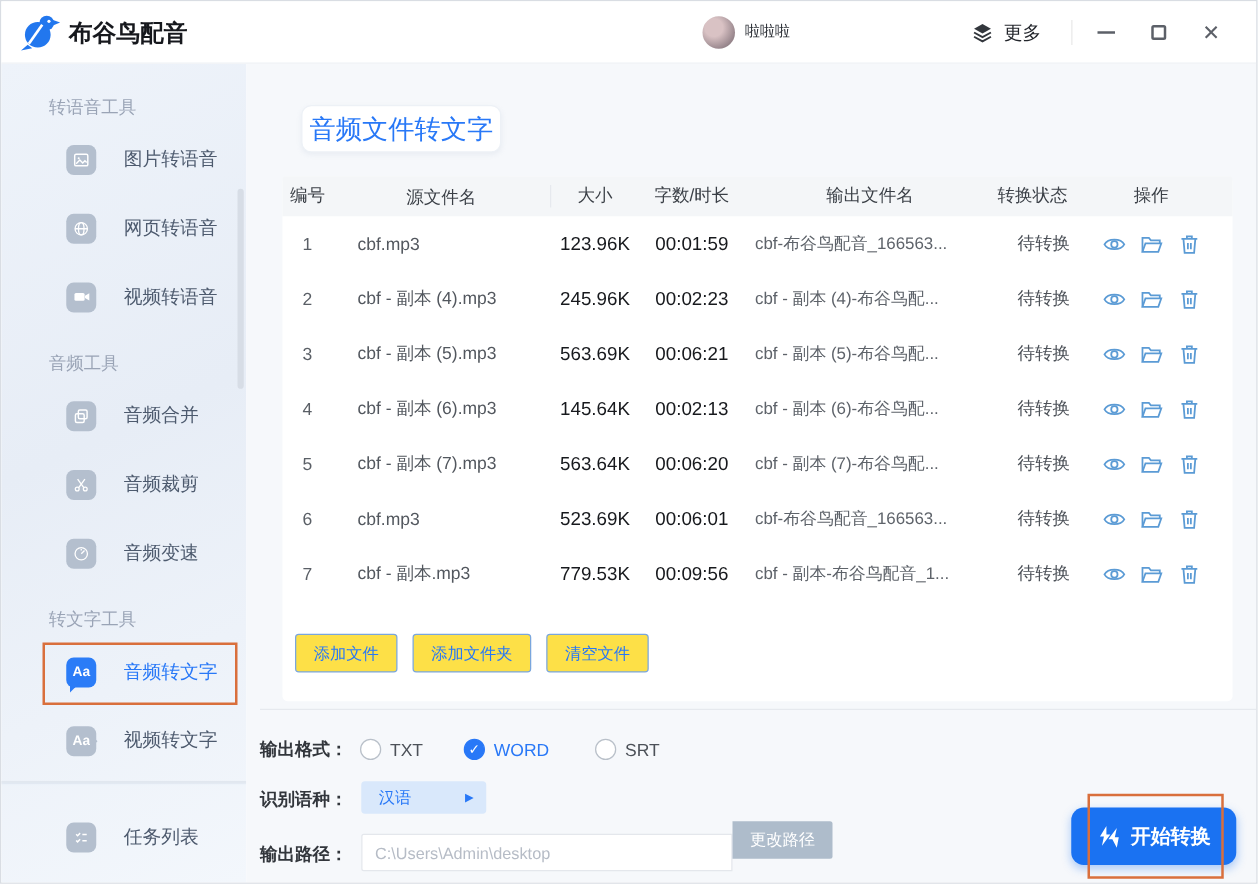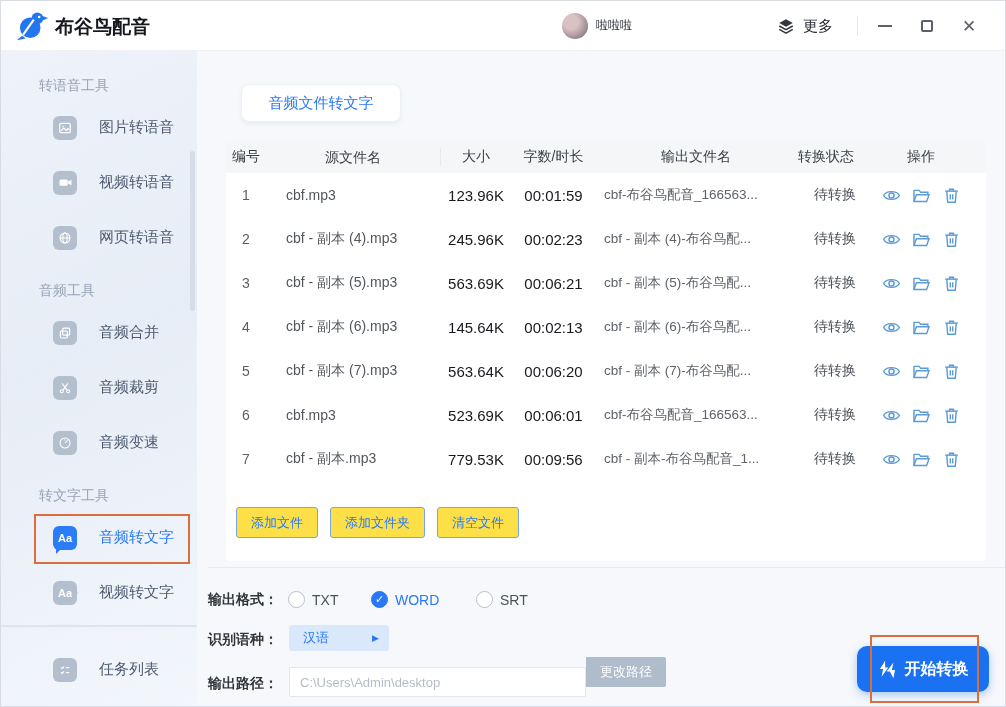--- a/index.html
+++ b/index.html
@@ -40,21 +40,21 @@
                    border:4px solid transparent; border-top-color:#2b7cf7; border-left-color:#2b7cf7; }
   .camtag::after { content:""; position:absolute; right:-7px; top:6px;
                    border:6px solid transparent; border-left:6px solid #b4bfce; }
   .side-divider { height:1px; background:#dde3ec; box-shadow:0 1px 1px rgba(180,195,215,.35); margin-top:5px; }
   .task-item { margin-top:16px; }
   .side-scroll { position:absolute; right:2px; top:100px; width:5px; height:160px; border-radius:3px; background:#d7dde6; }
   
   .main { position:absolute; top:50px; left:196px; right:0; bottom:0; background:#f6f8fb; }
   .tab { position:absolute; left:44px; top:33px; width:160px; height:38px; background:#fff;
          border:1px solid #edf1f6; border-radius:8px; display:flex; align-items:center; justify-content:center;
-         font-size:15px; color:#2878f7; box-shadow:0 2px 4px rgba(150,165,190,.12); }
+         font-size:21px; color:#2878f7; box-shadow:0 2px 4px rgba(150,165,190,.12); }
   .card { position:absolute; left:29px; top:90px; width:760px; height:420px; background:#fff; border-radius:4px; }
   .trow { display:grid; grid-template-columns:40px 175px 70px 85px 200px 60px 130px; align-items:center; height:44px; }
   .thead { height:32px; background:#f4f6f8; border-radius:3px 3px 0 0; }
   .th { font-size:14px; color:#3a3f46; text-align:center; }
   .th.src { border-right:1px solid #e6e9ee; height:18px; line-height:18px; }
   .c-id { text-align:center; font-size:14px; color:#5a5f66; }
   .c-src { padding-left:20px; font-size:14px; color:#52575e; }
   .c-size,.c-dur { text-align:center; font-size:15px; color:#17191d; }
   .c-out { padding-left:8px; font-size:13.5px; color:#5e636a; white-space:nowrap; overflow:hidden; }
   .c-status { text-align:right; font-size:14px; color:#4c5158; }
@@ -131,37 +131,37 @@
         <rect x="3" y="4" width="18" height="16" rx="2"></rect>
           <circle cx="8.5" cy="9.5" r="1.4" fill="#fff" stroke="none"></circle>
         <path d="M5 17 l5-5 4 4 3-3 2.5 2.5"></path>
       </svg>
     </div>
     <span class="txt">图片转语音</span>
   </div>
 
   <div class="side-item">
     <div class="icon-box">
-      <svg width="15" height="15" viewBox="0 0 24 24">
-        <rect x="2.5" y="7" width="13" height="10" rx="2" fill="#fff"></rect>
-        <path d="M16 10.5 L21.5 7.5 V16.5 L16 13.5 Z" fill="#fff"></path>
-      </svg>
-    </div>
-    <span class="txt">视频转语音</span>
-  </div>
-
-  <div class="side-item">
-    <div class="icon-box">
       <svg width="14" height="14" viewBox="0 0 24 24" fill="none" stroke="#fff" stroke-width="1.8">
         <circle cx="12" cy="12" r="8.5"></circle>
           <ellipse cx="12" cy="12" rx="3.8" ry="8.5"></ellipse>
           <line x1="3.5" y1="12" x2="20.5" y2="12"></line>
       </svg>
     </div>
     <span class="txt">网页转语音</span>
+  </div>
+
+  <div class="side-item">
+    <div class="icon-box">
+      <svg width="15" height="15" viewBox="0 0 24 24">
+        <rect x="2.5" y="7" width="13" height="10" rx="2" fill="#fff"></rect>
+        <path d="M16 10.5 L21.5 7.5 V16.5 L16 13.5 Z" fill="#fff"></path>
+      </svg>
+    </div>
+    <span class="txt">视频转语音</span>
   </div>
 
   <div class="side-section-label">音频工具</div>
 
   <div class="side-item">
     <div class="icon-box">
       <svg width="14" height="14" viewBox="0 0 24 24" fill="none" stroke="#fff" stroke-width="2">
         <rect x="8" y="3.5" width="12" height="12" rx="2"></rect>
           <rect x="4" y="8.5" width="12" height="12" rx="2"></rect>
       </svg>

